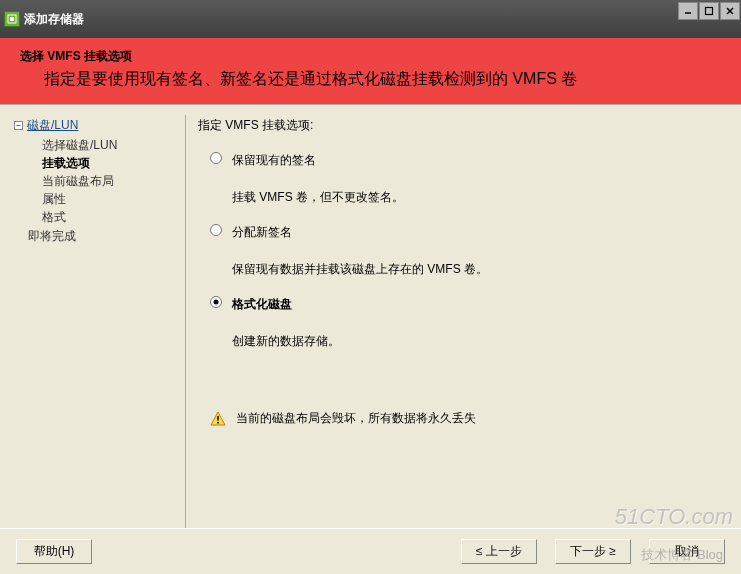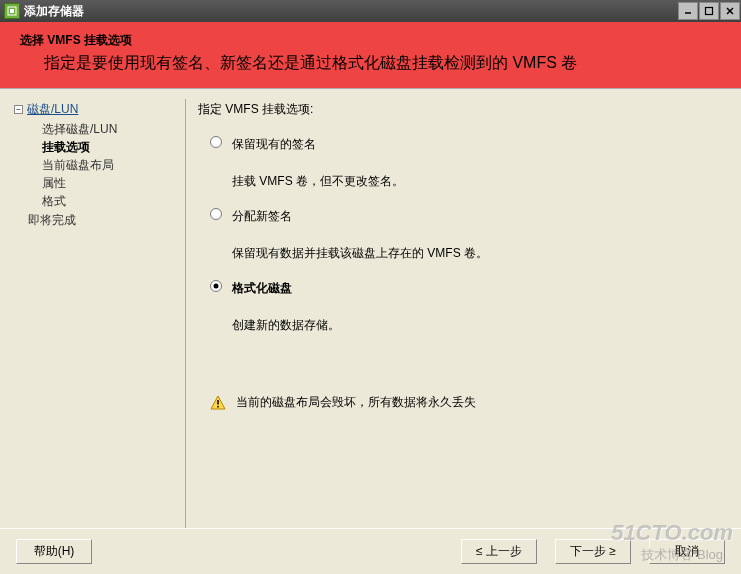--- a/index.html
+++ b/index.html
@@ -1,17 +1,17 @@
 <!DOCTYPE html>
 <html><head>
 <meta charset="utf-8">
 <style>
 *{box-sizing:border-box;margin:0;padding:0}
 body{font-family:"Microsoft YaHei",SimSun,Arial,sans-serif;font-size:12px;background:#ece9d8;width:741px;height:574px;overflow:hidden;position:relative}
-.titlebar{background:linear-gradient(to bottom,#5a5a5a,#3f3f3f);height:22px;display:flex;align-items:center;color:#fff;padding-left:4px}
+.titlebar{background:linear-gradient(to bottom,#5a5a5a,#3f3f3f);height:38px;display:flex;align-items:center;color:#fff;padding-left:4px}
 .titlebar-icon{width:16px;height:16px;background:#6faf3a;border:1px solid #3d7a1a;margin-right:4px;display:flex;align-items:center;justify-content:center}
 .titlebar-icon svg{width:10px;height:10px}
 .titlebar-title{flex:1;font-size:12px;font-weight:bold}
 .win-btns{display:flex;height:100%}
 .win-btn{width:20px;height:18px;background:#c0c0c0;border:1px solid #888;margin:2px 1px 0 0;display:flex;align-items:center;justify-content:center;font-family:Arial;font-size:9px}
 .win-btn svg{width:10px;height:10px}
 .header-area{background:#ef4444;padding:10px 20px 14px;border-bottom:1px solid #aaa}
 .header-title{font-weight:bold;font-size:12px;margin-bottom:4px}
 .header-sub{font-size:16px;margin-left:24px}
 .body-area{display:flex;height:448px;background:#ece9d8;padding:10px 10px 0}
@@ -32,21 +32,21 @@
 .radio.sel::after{content:"";position:absolute;width:5px;height:5px;background:#000;border-radius:50%;top:50%;left:50%;transform:translate(-50%,-50%)}
 .opt-label{font-size:12px}
 .opt-label.bold{font-weight:bold}
 .opt-desc{margin-left:22px;margin-top:20px;font-size:12px}
 .warning-row{display:flex;align-items:center;margin-top:60px;margin-left:12px}
 .warn-icon{width:16px;height:16px;margin-right:10px;flex-shrink:0}
 .footer{position:absolute;bottom:0;left:0;right:0;background:#ece9d8;border-top:1px solid #fff;padding:10px 16px;display:flex;align-items:flex-start}
 .btn{background:#ece9d8;border:1px solid #888;border-top-color:#fff;border-left-color:#fff;padding:3px 14px;font-size:12px;font-family:inherit;min-width:76px;text-align:center}
 .btn.help{margin-right:auto}
 .btn+.btn{margin-left:18px}
-.watermark{position:absolute;right:8px;bottom:28px;font-family:Arial;font-size:22px;font-weight:bold;font-style:italic;color:rgba(160,160,160,0.55);pointer-events:none;text-shadow:1px 1px 0 rgba(255,255,255,0.5)}
+.watermark{position:absolute;right:8px;bottom:44px;font-family:Arial;font-size:22px;font-weight:normal;font-style:italic;color:rgba(160,160,160,0.55);pointer-events:none;text-shadow:1px 1px 0 rgba(255,255,255,0.5)}
 .watermark2{position:absolute;right:18px;bottom:10px;font-size:13px;color:rgba(140,140,140,0.6);pointer-events:none}
 </style>
 </head>
 <body>
 
 <div class="titlebar">
   <div class="titlebar-icon">
     <svg viewBox="0 0 10 10">
         <rect x="1" y="1" width="8" height="8" fill="none" stroke="#fff" stroke-width="1"></rect>
         <rect x="3" y="3" width="4" height="4" fill="#fff"></rect>

